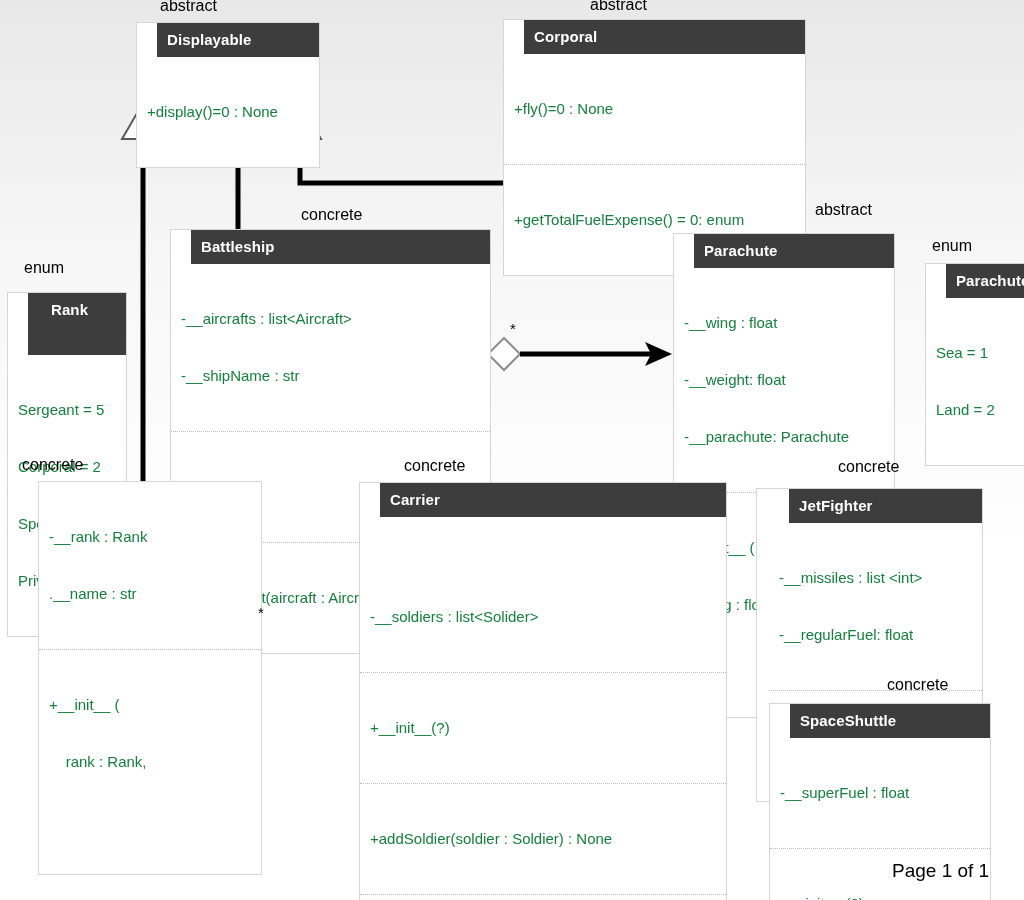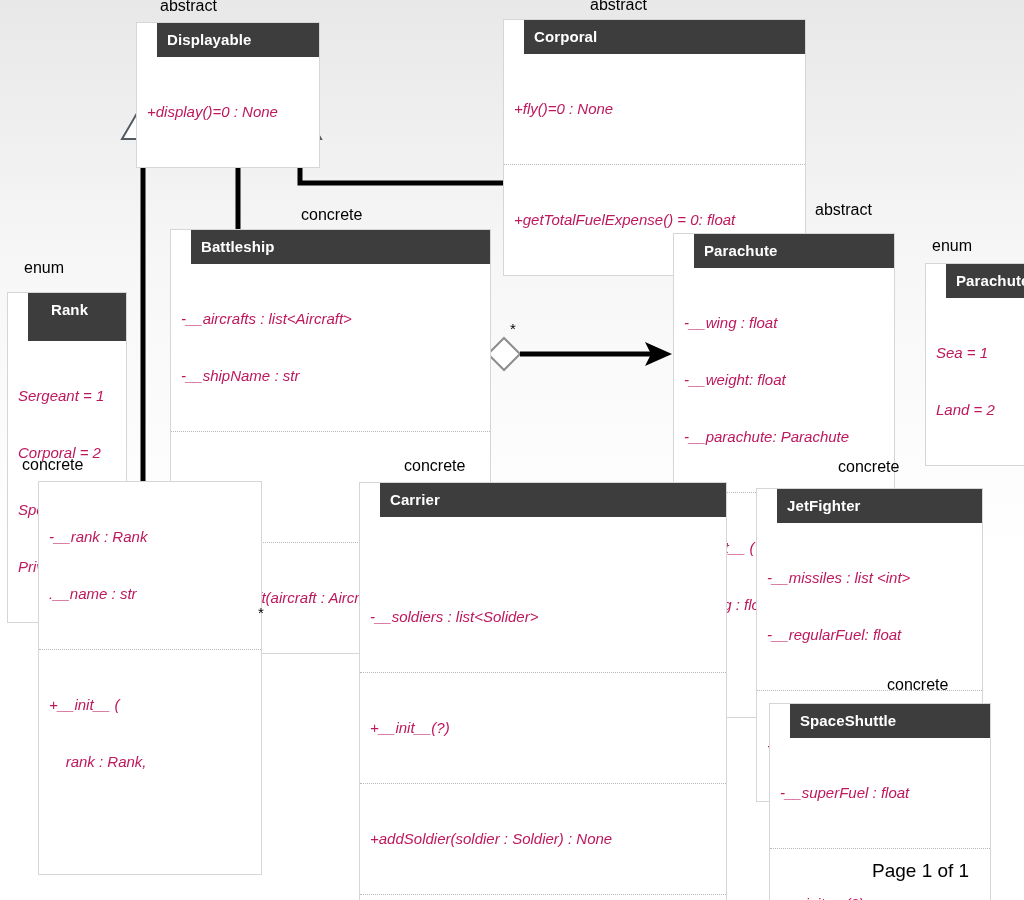--- a/index.html
+++ b/index.html
@@ -40,26 +40,25 @@
     font-weight: bold;
     font-size: 15px;
     padding: 8px 10px 9px 10px;
     letter-spacing: .1px;
     box-sizing: border-box;
     margin-left: 20px;
   }
   .uml .sect {
     padding: 7px 10px 8px 10px;
     font-size: 15px;
-    color: #be185d;
+    color: #15803d;
     line-height: 19px;
     box-sizing: border-box;
     border-top: 1px dotted #b9b9b9;
     white-space: pre-wrap;
-    font-style: italic;
   }
   .uml .sect.first { border-top: none; }
   .uml .sect .ln { display: block; }
   .stereo {
     position: absolute;
     font-size: 16px;
     color: #000000;
     z-index: 6;
     white-space: nowrap;
   }
@@ -67,20 +66,21 @@
     position: absolute;
     font-size: 15px;
     color: #000000;
     z-index: 7;
   }
   .pagelabel {
     position: absolute;
     font-size: 19px;
     color: #000000;
     z-index: 6;
+    margin-left: 20px;
   }
 </style>
 </head>
 <body>
 
 <div id="canvas">
 
   <svg class="wires" viewBox="0 0 1024 900">
 
     <g>
@@ -152,21 +152,21 @@
       <span class="ln">+display()=0 : None</span>
     </div>
   </div>
 
   <div class="uml" style="left:503px; top:19px; width:303px;">
     <div class="hdr">Corporal</div>
     <div class="sect first">
       <span class="ln">+fly()=0 : None</span>
     </div>
     <div class="sect">
-      <span class="ln">+getTotalFuelExpense() = 0: float</span>
+      <span class="ln">+getTotalFuelExpense() = 0: enum</span>
     </div>
   </div>
 
   <div class="uml" style="left:170px; top:229px; width:321px;">
     <div class="hdr">Battleship</div>
     <div class="sect first">
       <span class="ln">-__aircrafts : list&lt;Aircraft&gt;</span>
       <span class="ln">-__shipName : str</span>
     </div>
     <div class="sect" style="min-height:40px;">
@@ -185,23 +185,23 @@
       <span class="ln">-__parachute: Parachute</span>
     </div>
     <div class="sect">
       <span class="ln">+__init__ (</span>
       <span class="ln">    wing : float,</span>
       <span class="ln">)</span>
     </div>
   </div>
 
   <div class="uml" style="left:7px; top:292px; width:120px;">
-    <div class="hdr" style="height:48px;padding-left:23px;">Rank</div>
-    <div class="sect first">
-      <span class="ln">Sergeant = 1</span>
+    <div class="hdr" style="height:62px;padding-left:23px;">Rank</div>
+    <div class="sect first">
+      <span class="ln">Sergeant = 5</span>
       <span class="ln">Corporal = 2</span>
       <span class="ln">Specialist = 3</span>
       <span class="ln">Private = 4</span>
     </div>
   </div>
 
   <div class="uml" style="left:925px; top:263px; width:115px;">
     <div class="hdr">Parachute</div>
     <div class="sect first" style="min-height:56px;">
       <span class="ln">Sea = 1</span>
@@ -234,21 +234,21 @@
     </div>
     <div class="sect" style="min-height:39px;">
       <span class="ln">+addSoldier(soldier : Soldier) : None</span>
     </div>
     <div class="sect" style="min-height:48px;">
       <span class="ln">+findTopFiveSoldierNameWithHighSalaries() : list&lt;str&gt;</span>
     </div>
 
   </div>
 
-  <div class="uml" style="left:756px; top:488px; width:227px;">
+  <div class="uml" style="left:756px; top:488px; width:227px;padding-left:12px;">
     <div class="hdr">JetFighter</div>
     <div class="sect first">
       <span class="ln">-__missiles : list &lt;int&gt;</span>
       <span class="ln">-__regularFuel: float</span>
     </div>
     <div class="sect" style="min-height:39px;">
       <span class="ln">+__init__ (?)</span>
     </div>
   </div>
 

